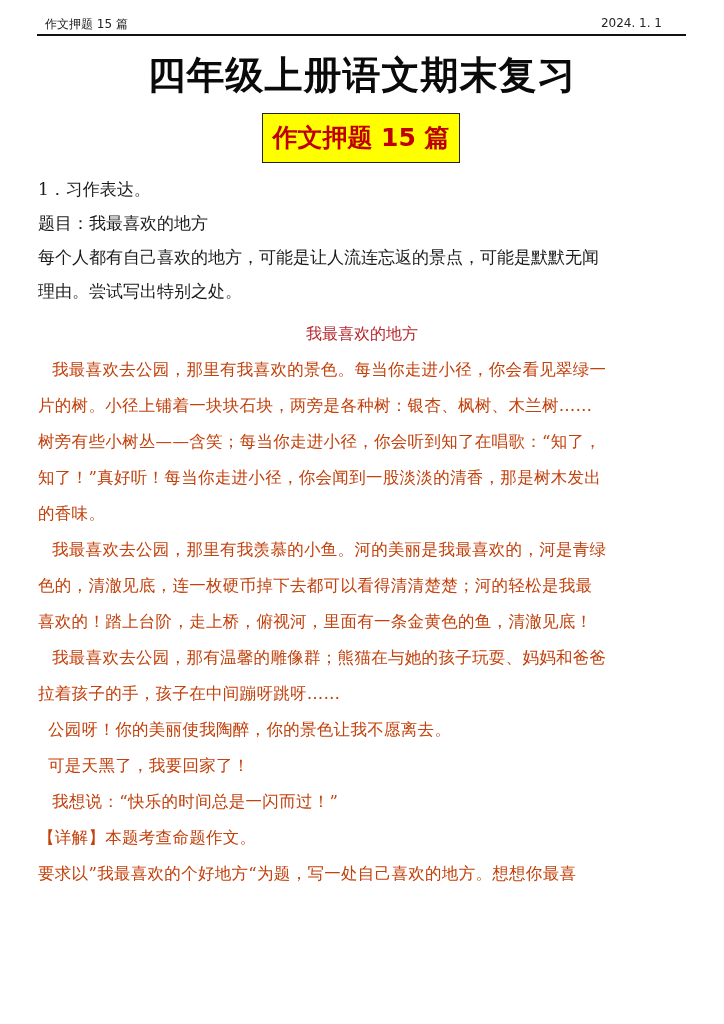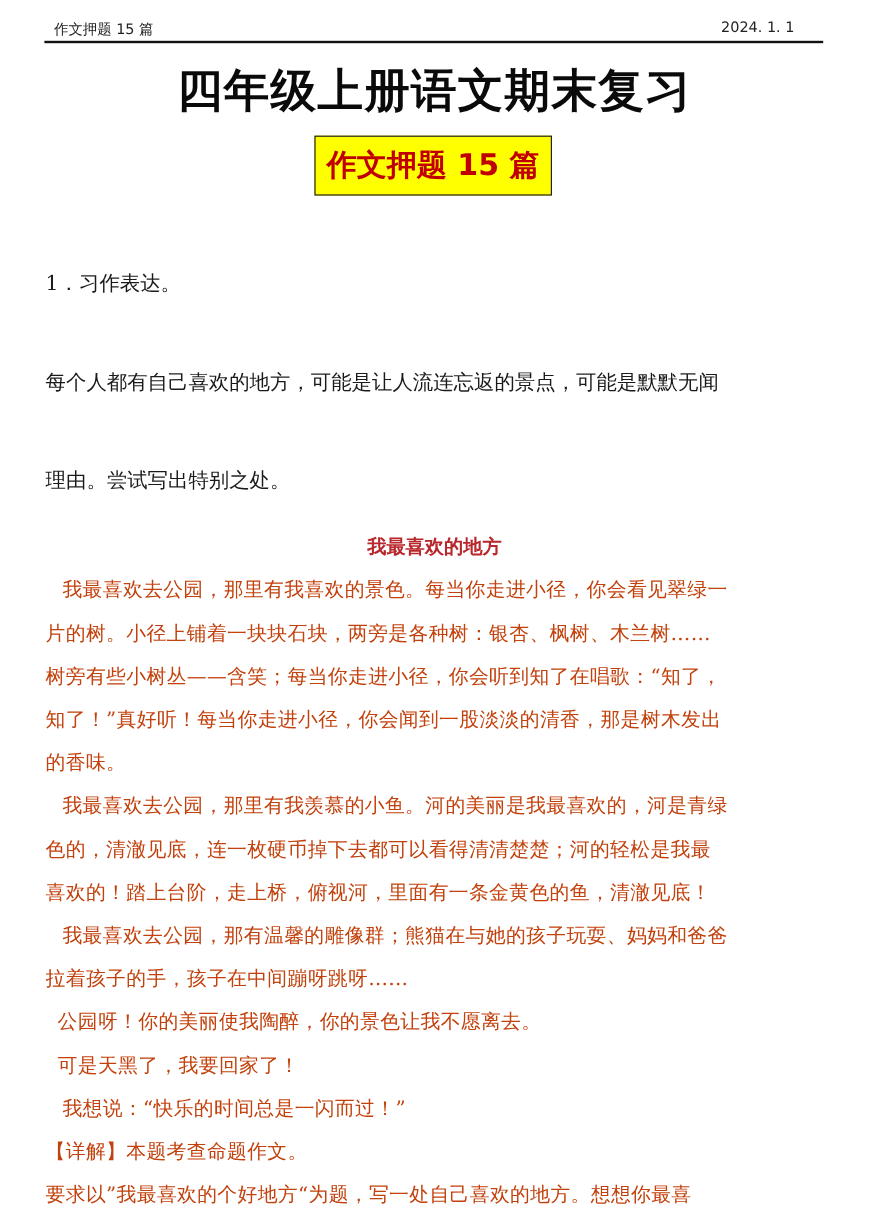--- a/index.html
+++ b/index.html
@@ -70,21 +70,20 @@
       position: absolute;
       left: 38px;
       top: 172px;
       width: 648px;
     }
     .line {
       font-size: 17px;
       line-height: 34px;
       white-space: nowrap;
       height: 34px;
-      margin-top: 48px;
     }
     .black { color: #1a1a1a; }
     .essay-title {
       text-align: center;
       font-size: 16px;
       line-height: 36px;
       height: 36px;
       color: #b8272c;
     }
     .para-line {
@@ -105,24 +104,25 @@
   <span class="left">作文押题 15 篇</span>
   <span class="right">2024. 1. 1</span>
 </div>
 
 <div class="main-title">四年级上册语文期末复习</div>
 
 <div class="subtitle-box">作文押题 15 篇</div>
 
 <div class="content">
   <div class="line black">1．习作表达。</div>
+  <div class="line black">题目：我最喜欢的地方</div>
   <div class="line black">每个人都有自己喜欢的地方，可能是让人流连忘返的景点，可能是默默无闻</div>
   <div class="line black">理由。尝试写出特别之处。</div>
 
-  <div class="essay-title" style="margin-top:20px;font-weight:bold;">我最喜欢的地方</div>
+  <div class="essay-title" style="margin-top:8px;">我最喜欢的地方</div>
 
   <div class="para-line indent1">我最喜欢去公园，那里有我喜欢的景色。每当你走进小径，你会看见翠绿一</div>
   <div class="para-line">片的树。小径上铺着一块块石块，两旁是各种树：银杏、枫树、木兰树……</div>
   <div class="para-line">树旁有些小树丛——含笑；每当你走进小径，你会听到知了在唱歌：“知了，</div>
   <div class="para-line">知了！”真好听！每当你走进小径，你会闻到一股淡淡的清香，那是树木发出</div>
   <div class="para-line">的香味。</div>
 
   <div class="para-line indent1">我最喜欢去公园，那里有我羡慕的小鱼。河的美丽是我最喜欢的，河是青绿</div>
   <div class="para-line">色的，清澈见底，连一枚硬币掉下去都可以看得清清楚楚；河的轻松是我最</div>
   <div class="para-line">喜欢的！踏上台阶，走上桥，俯视河，里面有一条金黄色的鱼，清澈见底！</div>

